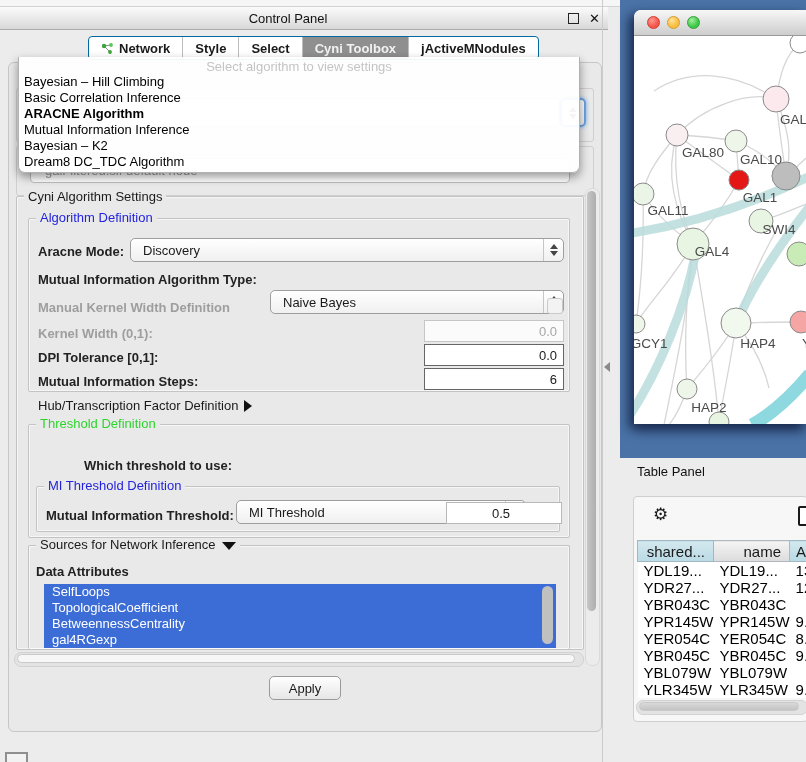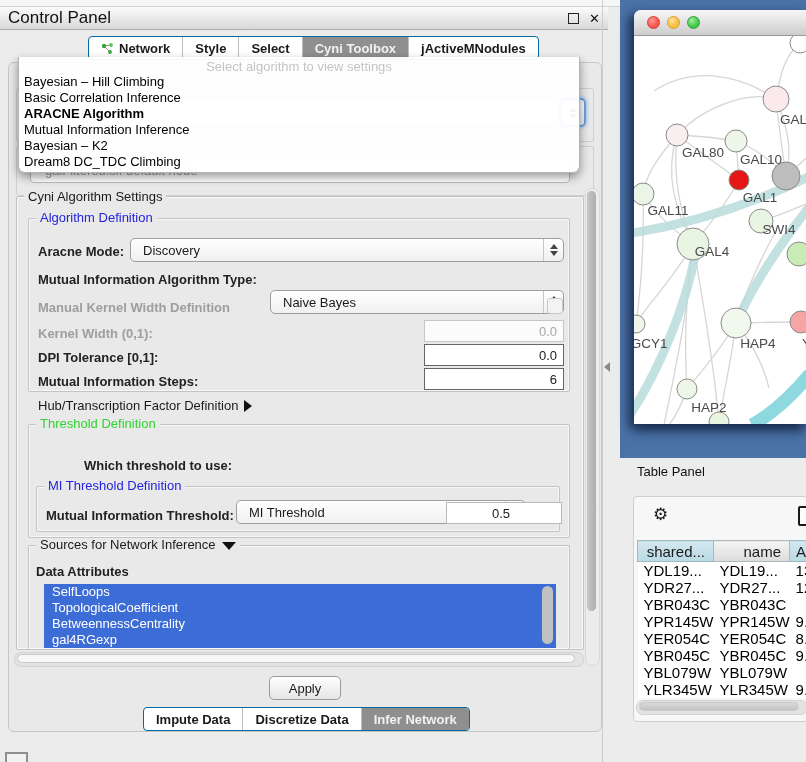--- a/index.html
+++ b/index.html
@@ -3,21 +3,21 @@
 <meta charset="utf-8">
 <style>
   html,body{margin:0;padding:0;background:#9a9a9a;}
   #root{position:relative;width:806px;height:762px;background:#ececec;overflow:hidden;
         font-family:"Liberation Sans","DejaVu Sans",sans-serif;font-size:13px;color:#1a1a1a;}
   .abs{position:absolute;}
   
   .topstrip{left:0;top:0;width:622px;height:6px;background:#f6f6f6;border-bottom:1px solid #d2d2d2;}
   .titlebar{left:0;top:7px;width:608px;height:23px;background:linear-gradient(#fbfbfb,#d8d8d8);
             border-bottom:1px solid #ababab;display:flex;align-items:center;padding:0 8px;box-sizing:border-box;}
-  .titlebar .t{flex:1;font-size:17px;color:#111;}
+  .titlebar .t{flex:1;font-size:13px;color:#111;text-align:center;}
   .float-ic{width:9px;height:9px;border:1.5px solid #222;margin-right:10px;}
   .close-ic{font-weight:bold;font-size:13px;color:#111;}
   
   .seg{display:flex;background:#fff;border:1px solid #0369a1;border-radius:4px;overflow:hidden;height:22px;}
   .seg .s{display:flex;align-items:center;justify-content:center;padding:0 12px;border-right:1px solid #bdbdbd;
           font-weight:600;color:#1a1a1a;white-space:nowrap;cursor:default;}
   .seg .s:last-child{border-right:none;}
   .seg .s.sel{background:#8f8f8f;color:#f2f2f2;}
   
   .panel{left:8px;top:62px;width:592px;height:668px;background:#e9e9e9;border:1px solid #c6c6c6;border-radius:6px;}
@@ -136,21 +136,21 @@
     <span>galFiltered.sif default node</span>
   </div>
 
   <div class="abs popup">
     <div class="ph">Select algorithm to view settings</div>
     <div class="it">Bayesian – Hill Climbing</div>
     <div class="it">Basic Correlation Inference</div>
     <div class="it hl">ARACNE Algorithm</div>
     <div class="it">Mutual Information Inference</div>
     <div class="it">Bayesian – K2</div>
-    <div class="it">Dream8 DC_TDC Climbing</div>
+    <div class="it">Dream8 DC_TDC Algorithm</div>
   </div>
 
   <div class="abs group" style="left:16px;top:196px;width:566px;height:452px;"></div>
   <div class="abs gtitle" style="left:24px;top:190px;">Cyni Algorithm Settings</div>
 
   <div class="abs group" style="left:28px;top:218px;width:540px;height:172px;"></div>
   <div class="abs gtitle" style="left:36px;top:211px;color:#2323dd;">Algorithm Definition</div>
 
   <div class="abs lbl" style="left:38px;top:244px;">Aracne Mode:</div>
   <div class="abs combo" style="left:130px;top:238px;width:434px;height:24px;">
@@ -227,31 +227,20 @@
 
   <div class="abs sb-v" style="left:585px;top:188px;width:13px;height:476px;">
     <div class="th" style="height:420px;"></div>
   </div>
   <div class="abs sb-h" style="left:14px;top:652px;width:568px;height:13px;">
     <div class="th" style="width:558px;"></div>
   </div>
 
   <div class="abs btn" style="left:269px;top:676px;width:70px;height:22px;">
     <span>Apply</span>
-  </div>
-  <div class="abs seg" style="left:143px;top:707px;">
-    <div class="s">
-        <span>Impute Data</span>
-      </div>
-    <div class="s">
-        <span>Discretize Data</span>
-      </div>
-    <div class="s sel">
-        <span>Infer Network</span>
-      </div>
   </div>
 
   <div class="abs" style="left:602px;top:0;width:1px;height:762px;background:#cccccc;"></div>
   <div class="abs" style="left:604px;top:362px;width:0;height:0;border-top:5px solid transparent;border-bottom:5px solid transparent;border-right:6px solid #8a8a8a;"></div>
 
   <div class="abs desktop"></div>
   <div class="abs netwin">
     <div class="bar">
       <span class="tl r"></span>
       <span class="tl y"></span>

